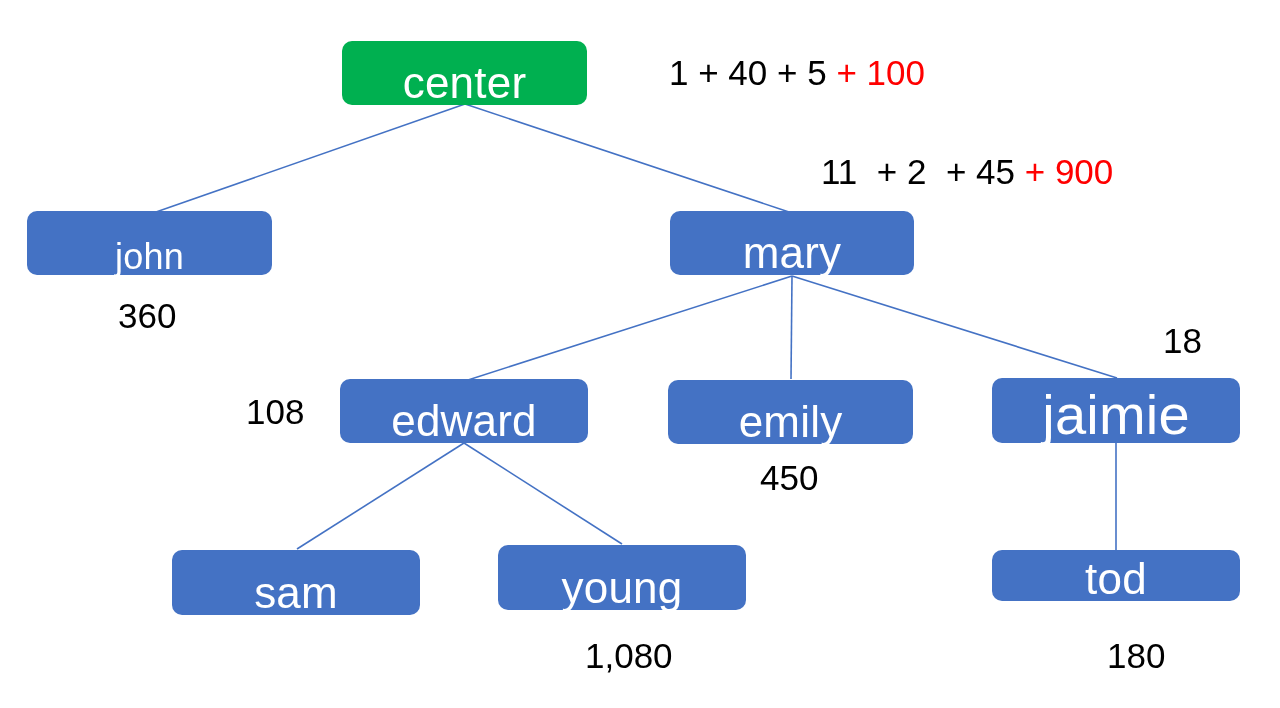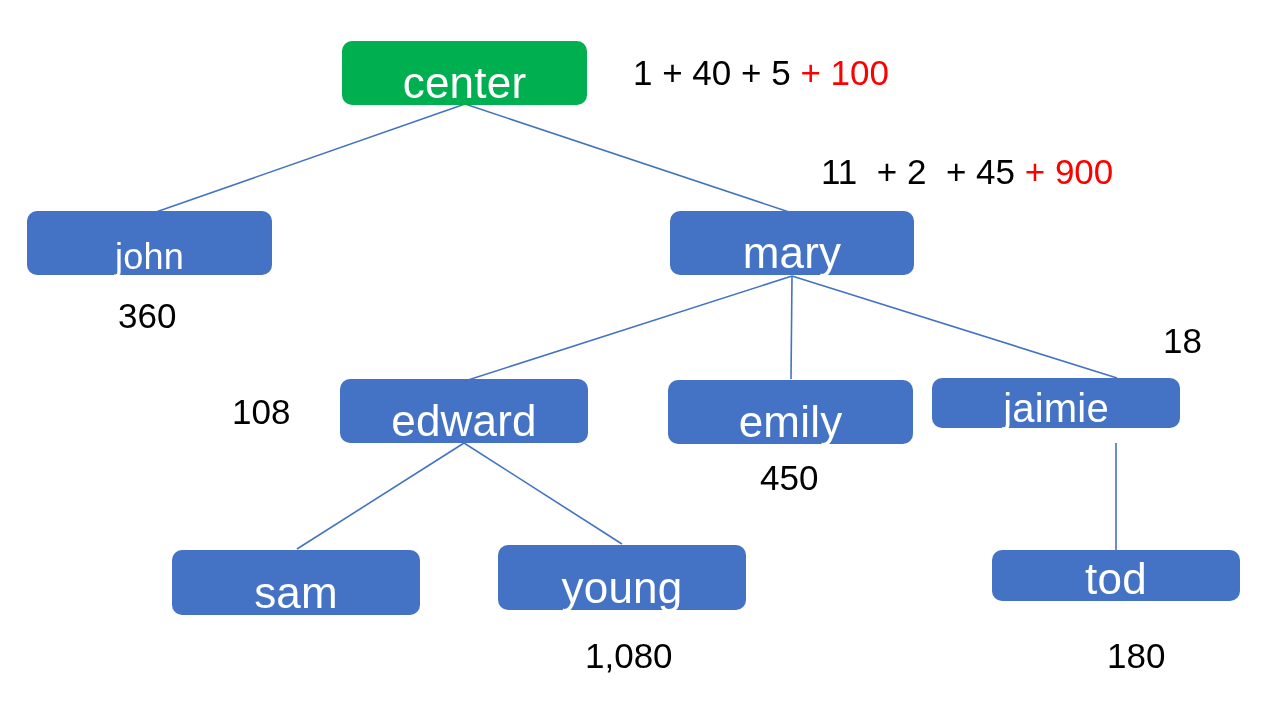--- a/index.html
+++ b/index.html
@@ -102,49 +102,49 @@
   </div>
 
   <div class="node blue" style="left:670px; top:211px; width:244px; height:64px; font-size:44px;">
     <span class="node-label">mary</span>
   </div>
 
   <div class="node blue" style="left:668px; top:380px; width:245px; height:64px; font-size:44px;">
     <span class="node-label">emily</span>
   </div>
 
-  <div class="node blue" style="left:932px; top:378px; width:248px; height:50px; font-size:40px;">
+  <div class="node blue" style="left:992px; top:378px; width:248px; height:65px; font-size:56px;">
     <span class="node-label">jaimie</span>
   </div>
 
   <div class="node blue" style="left:172px; top:550px; width:248px; height:65px; font-size:44px;">
     <span class="node-label">sam</span>
   </div>
 
   <div class="node blue" style="left:498px; top:545px; width:248px; height:65px; font-size:44px;">
     <span class="node-label">young</span>
   </div>
 
   <div class="node blue" style="left:992px; top:550px; width:248px; height:51px; font-size:44px;">
     <span class="node-label">tod</span>
   </div>
 
   <div class="value-label" style="left:118px; top:298px;">360</div>
 
-  <div class="value-label" style="left:232px; top:394px;">108</div>
+  <div class="value-label" style="left:246px; top:394px;">108</div>
 
   <div class="value-label" style="left:760px; top:460px;">450</div>
 
   <div class="value-label" style="left:1163px; top:323px;">18</div>
 
   <div class="value-label" style="left:567px; top:638px;margin-left:18px;">1,080</div>
 
   <div class="value-label" style="left:1087px; top:638px;margin-left:20px;">180</div>
 
-  <div class="formula" style="left:633px; top:55px;text-align:center;">
+  <div class="formula" style="left:669px; top:55px;text-align:center;">
     <span class="base">1 + 40 + 5</span><span class="sp">&nbsp;</span><span class="extra">+ 100</span>
   </div>
 
   <div class="formula" style="left:821px; top:154px;">
     <span class="base">11</span><span class="sp">&nbsp;&nbsp;</span><span class="base">+ 2</span><span class="sp">&nbsp;&nbsp;</span><span class="base">+ 45</span><span class="sp">&nbsp;</span><span class="extra">+ 900</span>
   </div>
 
 </div>
 
 </body></html>

